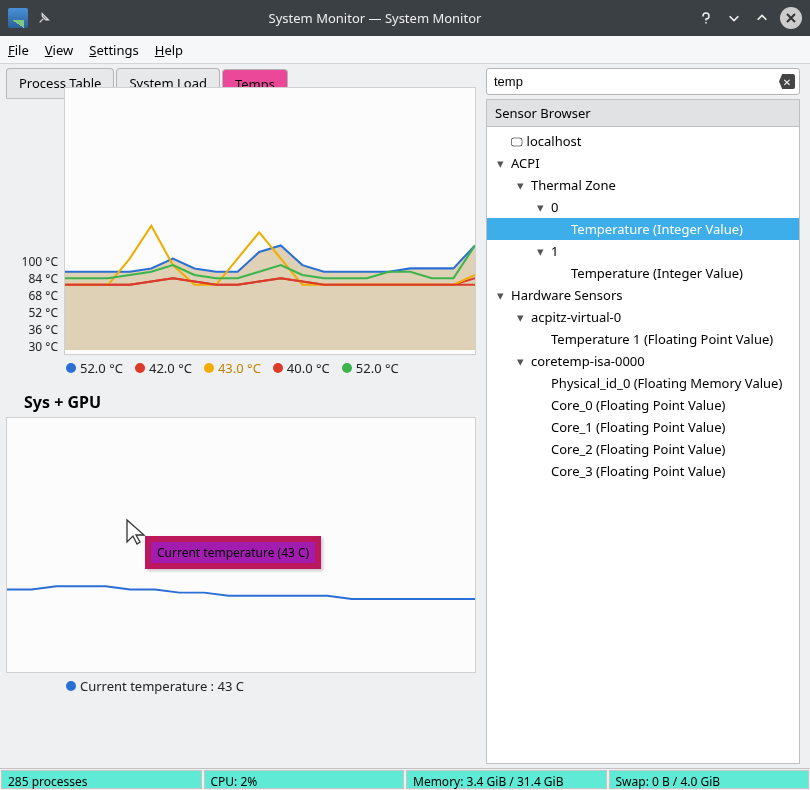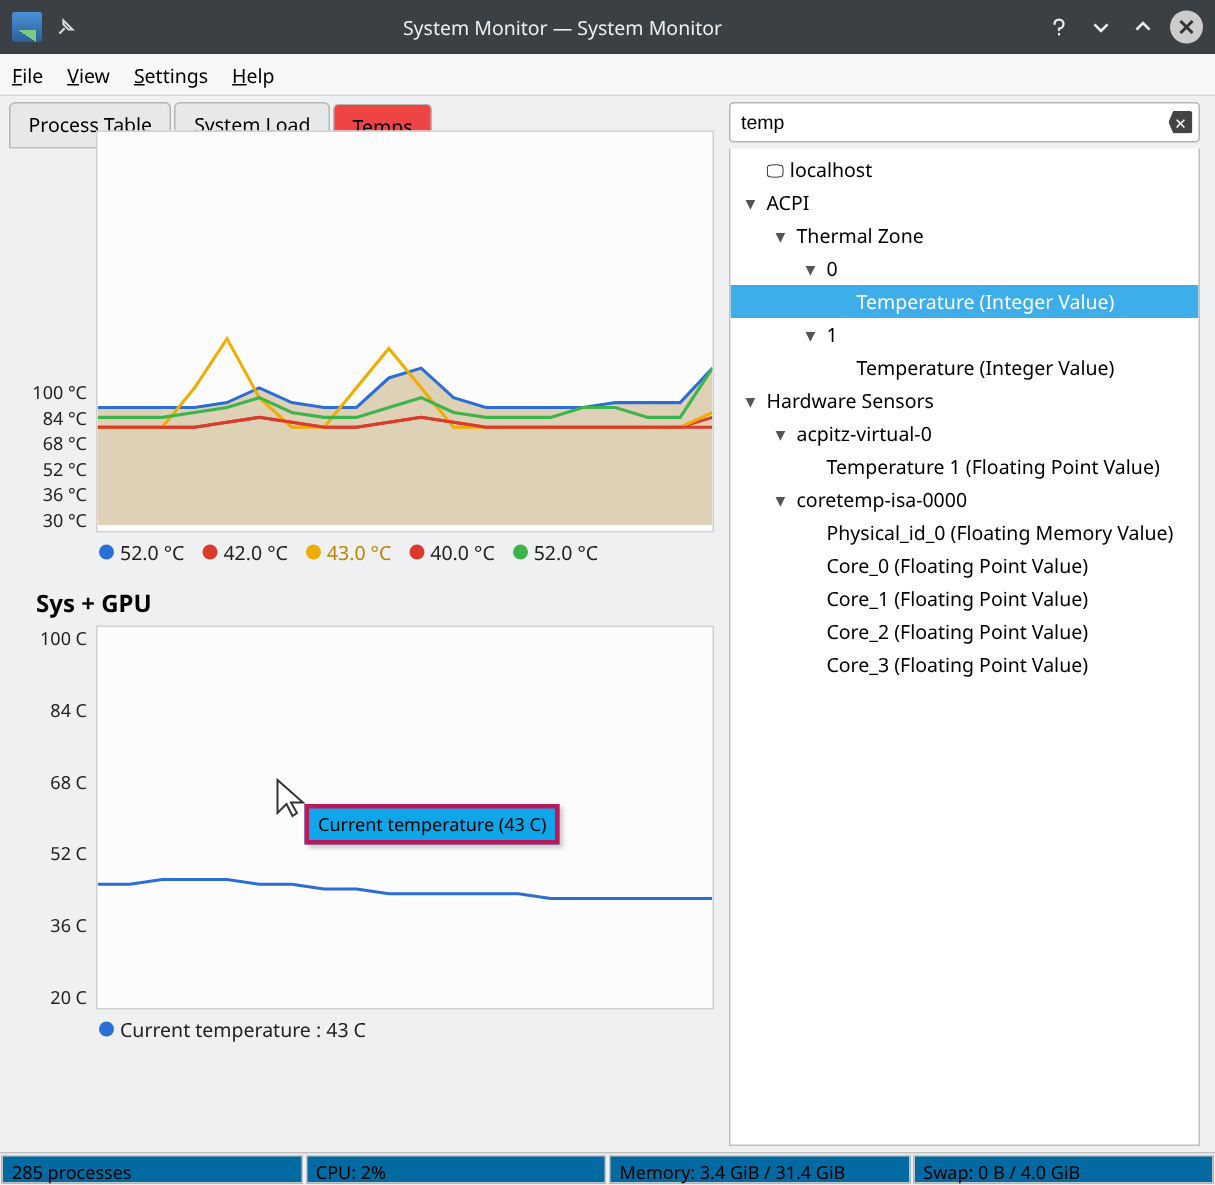--- a/index.html
+++ b/index.html
@@ -52,39 +52,39 @@
 .tab {
   padding: 5px 12px;
   border: 1px solid #b5b5b5;
   border-bottom: none;
   background: #e7e8ea;
   border-radius: 4px 4px 0 0;
   margin-right: 2px;
   cursor: pointer;
   font-size: 13px;
 }
-.tab.active { background: #ef4444; position: relative; top: 1px; border-bottom:1px solid #eff0f1; }
+.tab.active { background: #ec4899; position: relative; top: 1px; border-bottom:1px solid #eff0f1; }
 
 .chart-title { font-weight: bold; font-size: 16px; margin: 14px 0 4px 18px; }
 .chart-wrap { position: relative; display: flex; }
 .y-axis { width: 58px; display: flex; flex-direction: column; justify-content: space-between; text-align: right; font-size: 12px; color:#222; padding-right: 6px; }
 .plot {
   background: #fcfcfc;
   border: 1px solid #d0d0d0;
   flex: 1;
   position: relative;
   overflow: hidden;
 }
 .legend { margin: 4px 0 0 60px; display: flex; gap: 12px; font-size: 13px; flex-wrap: wrap; align-items:center; }
 .legend .dot { width: 10px; height: 10px; border-radius: 5px; display: inline-block; margin-right: 4px; }
 
 .tooltip {
   position: absolute;
-  background: #0ea5e9;
-  border: 3px solid #be185d;
+  background: #a21caf;
+  border: 6px solid #be185d;
   padding: 2px 6px;
   font-size: 12px;
   box-shadow: 2px 2px 3px rgba(0,0,0,0.2);
 }
 
 .search-row { display: flex; align-items: center; background: #fff; border: 1px solid #b5b5b5; border-radius: 3px; padding: 2px 4px; }
 .search-row input { flex: 1; border: none; outline: none; font-size: 13px; padding: 3px; }
 .clear-btn { background:#444; color:#fff; width:16px;height:15px; font-size:10px; display:flex;align-items:center;justify-content:center; border-radius:2px; cursor:pointer; clip-path: polygon(20% 0, 100% 0, 100% 100%, 20% 100%, 0 50%);}
 
 .panel-title { background: #e1e2e4; border: 1px solid #c0c0c0; padding: 4px 8px; font-size: 13px; }
@@ -100,21 +100,21 @@
   background: #eff0f1;
   display: flex;
   border-top: 1px solid #c0c0c0;
 }
 .statusbar .cell {
   border: 1px solid #c5c5c5;
   padding: 2px 6px;
   font-size: 12px;
   flex: 1;
   margin: 1px;
-  background:#0369a1;
+  background:#5eead4;
 }
 .cursor-svg { position:absolute; }
 </style>
 </head>
 <body>
 
 <div class="titlebar">
   <div class="left">
     <div class="app-icon"></div>
     <div class="icon-btn pin-icon">
@@ -186,28 +186,20 @@
     <div class="legend" id="legend1">
         <span><span class="dot" style="background: rgb(42, 111, 214);"></span><span style="color: rgb(34, 34, 34);">52.0 °C</span></span>
         <span><span class="dot" style="background: rgb(218, 59, 43);"></span><span style="color: rgb(34, 34, 34);">42.0 °C</span></span>
         <span><span class="dot" style="background: rgb(240, 173, 0);"></span><span style="color: rgb(192, 132, 0);">43.0 °C</span></span>
         <span><span class="dot" style="background: rgb(218, 59, 43);"></span><span style="color: rgb(34, 34, 34);">40.0 °C</span></span>
         <span><span class="dot" style="background: rgb(60, 180, 75);"></span><span style="color: rgb(34, 34, 34);">52.0 °C</span></span>
       </div>
 
     <div class="chart-title">Sys + GPU</div>
     <div class="chart-wrap" style="height:256px;">
-      <div class="y-axis" id="y2">
-          <div>100 C</div>
-          <div>84 C</div>
-          <div>68 C</div>
-          <div>52 C</div>
-          <div>36 C</div>
-          <div>20 C</div>
-        </div>
       <div class="plot">
         <svg id="plot2" width="100%" height="100%" viewBox="0 0 400 256" preserveAspectRatio="none">
             <path d="M0 172.8 L21.052631578947366 172.8 L42.10526315789473 169.6 L63.1578947368421 169.6 L84.21052631578947 169.6 L105.26315789473684 172.8 L126.3157894736842 172.8 L147.36842105263156 176 L168.42105263157893 176 L189.4736842105263 179.2 L210.52631578947367 179.2 L231.57894736842107 179.2 L252.6315789473684 179.2 L273.6842105263158 179.2 L294.7368421052631 182.4 L315.7894736842105 182.4 L336.84210526315786 182.4 L357.89473684210526 182.4 L378.9473684210526 182.4 L400 182.4 " stroke="#2a6fd6" stroke-width="2" fill="none"></path>
           </svg>
         <svg class="cursor-svg" style="left:118px;top:100px;" width="22" height="28">
           <path d="M2 2 L2 24 L8 18 L12 26 L15 24 L11 17 L19 17 Z" fill="#fff" stroke="#333" stroke-width="1.3"></path>
         </svg>
         <div class="tooltip" style="left:138px;top:118px;">Current temperature (43 C)</div>
       </div>
     </div>
@@ -215,20 +207,21 @@
         <span><span class="dot" style="background: rgb(42, 111, 214);"></span><span style="color: rgb(34, 34, 34);">Current temperature : 43 C</span></span>
       </div>
   </div>
 
   <div class="content-right">
     <div class="search-row">
       <input type="text" value="temp" style="">
       <div class="clear-btn">✕</div>
     </div>
     <div style="display:flex;flex-direction:column;flex:1;">
+      <div class="panel-title">Sensor Browser</div>
       <div class="tree" id="tree">
           <div class="tree-item" style="padding-left: 10px;">
             <span class="arrow"></span>
             <span class="monitor">🖵</span>
             <span>localhost</span>
           </div>
           <div class="tree-item" style="padding-left: 10px;">
             <span class="arrow">▾</span>
             <span>ACPI</span>
           </div>

